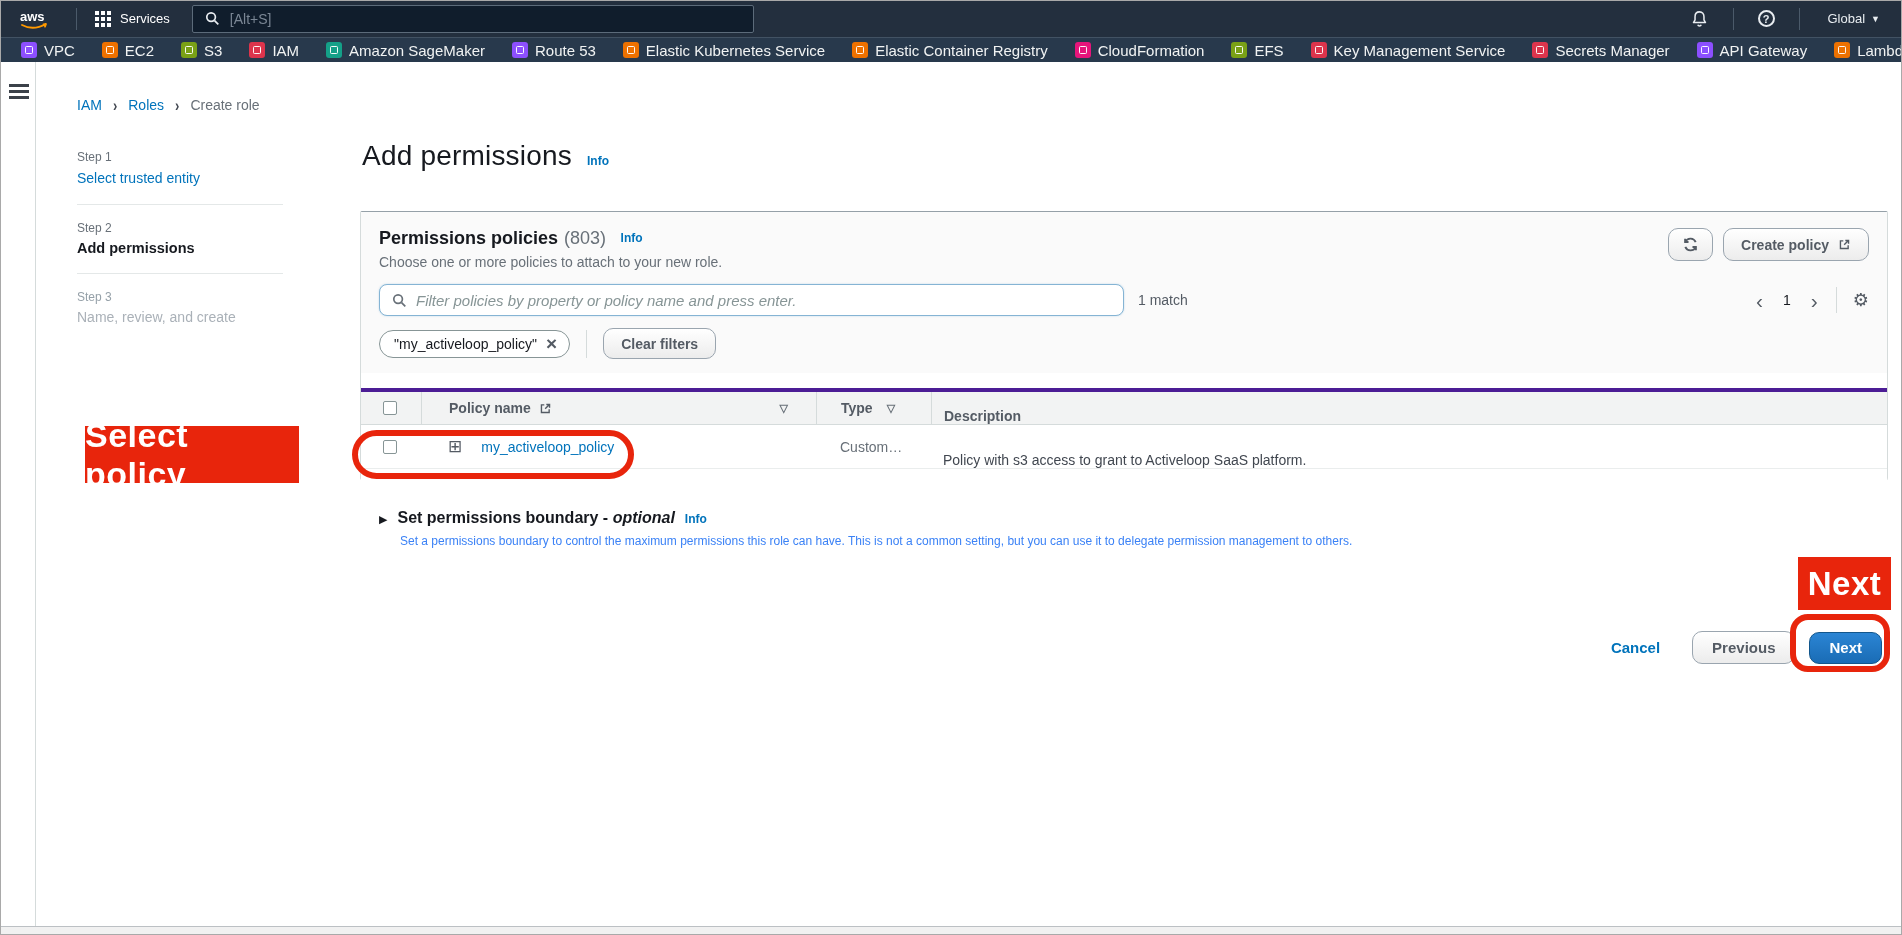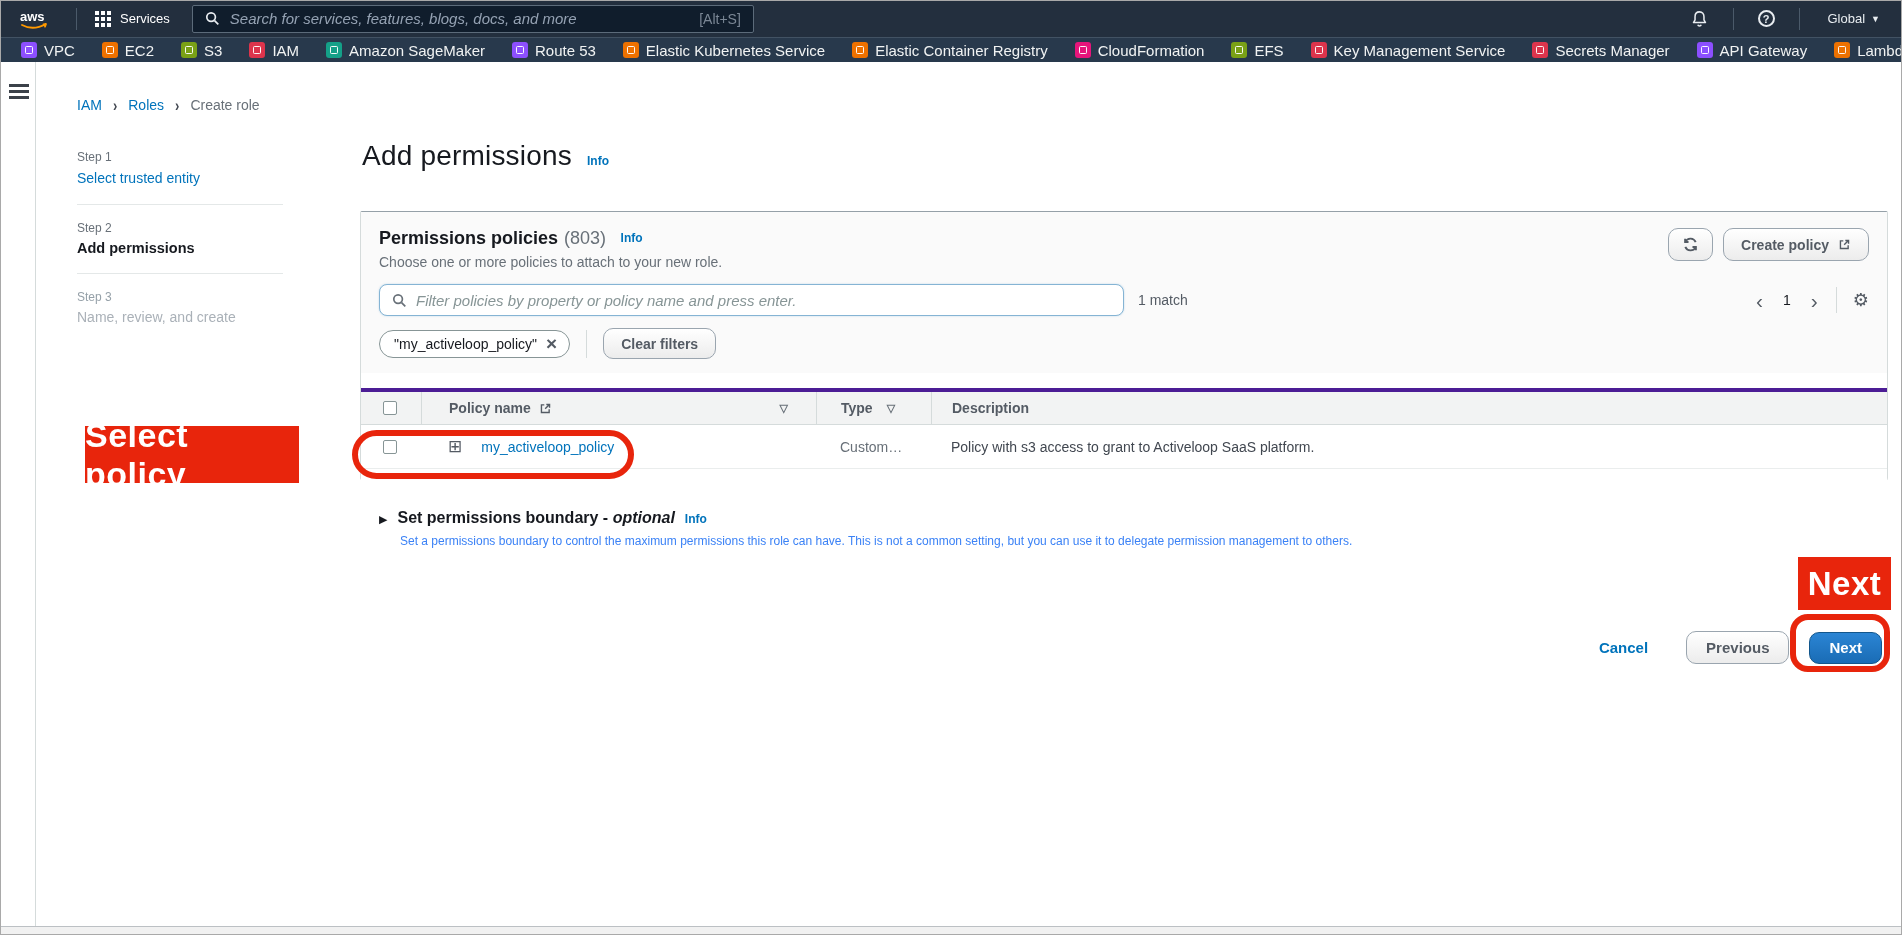--- a/index.html
+++ b/index.html
@@ -125,21 +125,21 @@
 
   
   .tbl-head {
     display:flex; align-items:center; height:37px; background:#f2f3f3;
     border-top:4px solid #4c1d95; border-bottom:1px solid #d5dbdb; margin-top:15px;
     font-size:14px; font-weight:bold; color:#545b64;
   }
   .col-cb { width:60px; display:flex; align-items:center; padding-left:22px; align-self:stretch; }
   .col-name { width:395px; display:flex; align-items:center; padding-left:27px; border-left:1px solid #d5dbdb; align-self:stretch; }
   .col-type { width:115px; display:flex; align-items:center; padding-left:24px; border-left:1px solid #d5dbdb; align-self:stretch; }
-  .col-desc { flex:1; display:flex; align-items:center; padding-left:20px; border-left:1px solid #d5dbdb; align-self:stretch; }
+  .col-desc { flex:1; display:flex; align-items:flex-end; padding-left:12px; border-left:1px solid #d5dbdb; align-self:stretch; }
   .tbl-head .ext { margin-left:8px; display:inline-flex; }
   .sort { font-size:11px; color:#687078; cursor:pointer; }
   .col-name .sort { margin-left:auto; margin-right:28px; }
   .col-type .sort { margin-left:14px; }
   .tbl-row { display:flex; align-items:center; height:44px; background:#fff; border-bottom:1px solid #eaeded; font-size:14px; }
   .tbl-row .col-name, .tbl-row .col-type, .tbl-row .col-desc { border-left:none; }
   .checkbox { width:14px; height:14px; border:1px solid #879596; border-radius:2px; background:#fff; cursor:pointer; }
   .expand { font-size:17px; color:#545b64; cursor:pointer; line-height:1; }
   .policy-link { color:#0073bb; text-decoration:none; cursor:pointer; margin-left:19px; }
   .cell-type { color:#687078; }
@@ -148,21 +148,21 @@
   
   .boundary { padding:40px 18px 0 18px; background:#fff; }
   .b-head { display:flex; align-items:baseline; }
   .tri { font-size:11px; color:#16191f; margin-right:10px; cursor:pointer; }
   .b-title { font-size:16px; font-weight:bold; color:#16191f; }
   .b-title i { font-style:italic; }
   .b-head .info-link { margin-left:10px; }
   .b-desc { font-size:12px; color:#3b82f6; margin-top:7px; padding-left:21px; }
 
   
-  .footer { position:absolute; top:631px; right:20px; display:flex; align-items:center; gap:20px; z-index:5; }
+  .footer { position:absolute; top:631px; right:20px; display:flex; align-items:center; gap:14px; z-index:5; }
   .cancel-link { color:#0073bb; font-size:15px; font-weight:bold; text-decoration:none; cursor:pointer; margin-right:18px; }
   .btn-prev { height:33px; border-radius:10px; padding:0 19px; font-size:15px; }
   .btn-next { height:32px; border-radius:10px; padding:0 19px; font-size:15px; }
 
   
   .ann-label {
     position:absolute; z-index:70; color:#fff; font-weight:bold;
     display:flex; align-items:center; justify-content:center; letter-spacing:.5px;
   }
   .ann-select { left:85px; top:426px; width:214px; height:57px; font-size:34px; }
@@ -196,21 +196,20 @@
         <i></i>
         <i></i>
       </span>
     <span class="lbl">Services</span>
   </span>
   <span class="nav-search">
     <svg width="15" height="15" viewBox="0 0 16 16">
       <circle cx="6.5" cy="6.5" r="4.6" stroke="#e9edf1" stroke-width="1.8" fill="none"></circle>
       <line x1="10.2" y1="10.2" x2="14.2" y2="14.2" stroke="#e9edf1" stroke-width="1.8"></line>
     </svg>
-    <span class="ph">Search for services, features, blogs, docs, and more</span>
     <span class="kbd">[Alt+S]</span>
   </span>
   <span class="nav-right">
     <svg width="19" height="20" viewBox="0 0 20 20">
       <path d="M10 2.5 c-3 0-4.7 2.2-4.7 5 v3.4 l-1.6 2.8 h12.6 l-1.6-2.8 V7.5 c0-2.8-1.7-5-4.7-5 z" stroke="#e9edf1" stroke-width="1.6" fill="none" stroke-linejoin="round"></path>
       <path d="M8.2 16 a1.9 1.9 0 0 0 3.6 0" stroke="#e9edf1" stroke-width="1.6" fill="none"></path>
     </svg>
     <span class="nav-div"></span>
     <span class="help-icon">?</span>
     <span class="nav-div"></span>

